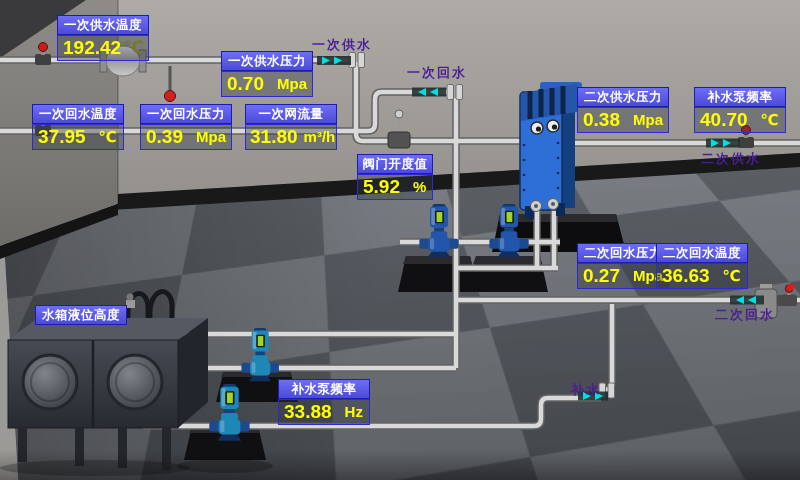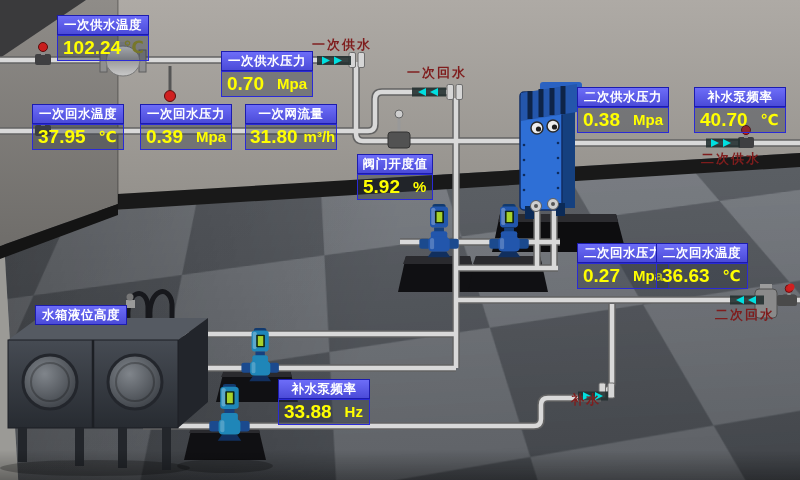--- a/index.html
+++ b/index.html
@@ -29,25 +29,25 @@
   .pvalue .unit{font-size:15px;margin-left:13px;}
   #p0{left:57px;top:3px;margin-top:12px;}   #p1{left:221px;top:3px;margin-top:48px;}
   #p2{left:32px;top:104px;} #p3{left:140px;top:104px;} #p4{left:245px;top:104px;}
   #p5{left:357px;top:154px;width:76px;}
   #p6{left:577px;top:87px;} #p7{left:694px;top:87px;}
   #p8{left:577px;top:243px;}#p9{left:656px;top:243px;}
   #p10{left:35px;top:305px;}#p11{left:278px;top:379px;}
   #p0 .unit{margin-left:2px;color:#77772a;font-size:17px;}
   #p4 .pvalue{padding:0 4px;} #p4 .unit{margin-left:6px;}
   
-  .pipe-label{position:absolute;z-index:3;color:#7f1d1d;font-weight:bold;
+  .pipe-label{position:absolute;z-index:3;color:#4c1d95;font-weight:bold;
     font-size:13px;letter-spacing:2px;white-space:nowrap;}
   #lbl0{left:312px;top:36px;} #lbl1{left:407px;top:64px;}
   #lbl2{left:701px;top:150px;}#lbl3{left:715px;top:306px;}
-  #lbl4{left:571px;top:391px;}
+  #lbl4{left:571px;top:381px;}
   .scene::after{content:"";position:absolute;left:0;bottom:0;width:100%;height:30px;
     background:linear-gradient(to top,rgba(0,0,0,0.35),rgba(0,0,0,0));z-index:2;pointer-events:none;}
 </style>
 </head>
 <body>
 
 <div class="scene">
 
   <div class="floor-wrap">
     <div class="floor"></div>
@@ -244,21 +244,21 @@
       <g>
         <rect x="578" y="391.5" width="30" height="9" fill="#243030" opacity="0.9"></rect>
         <path d="M583,392 l8,4 l-8,4 z M595,392 l8,4 l-8,4 z" fill="#00e0e0"></path>
       </g>
     </g>
   </svg>
 
   <div class="panel" id="p0">
     <div class="ptitle">一次供水温度</div>
     <div class="pvalue">
-      <span class="val">102.24</span>
+      <span class="val">192.42</span>
       <span class="unit">℃</span>
     </div>
   </div>
   <div class="panel" id="p1">
     <div class="ptitle">一次供水压力</div>
     <div class="pvalue">
       <span class="val">0.70</span>
       <span class="unit">Mpa</span>
     </div>
   </div>

